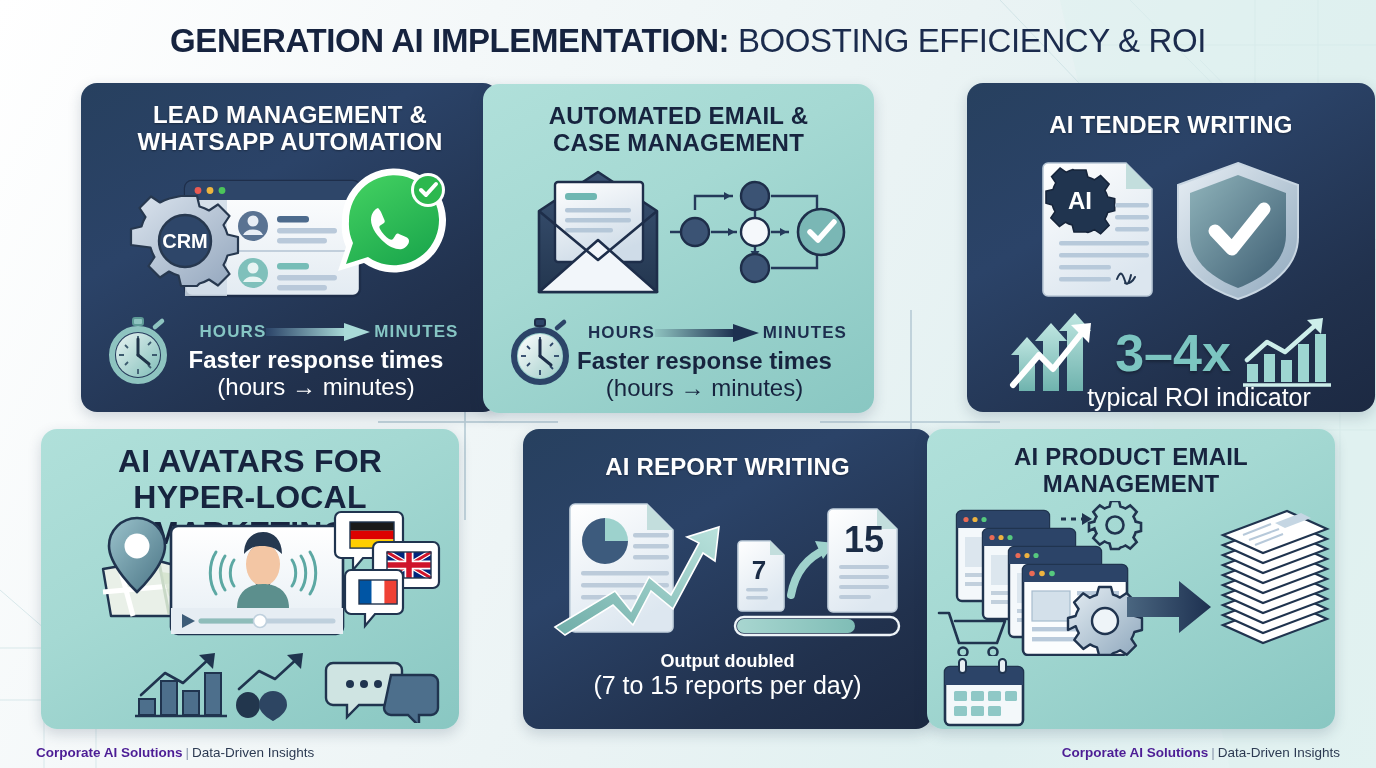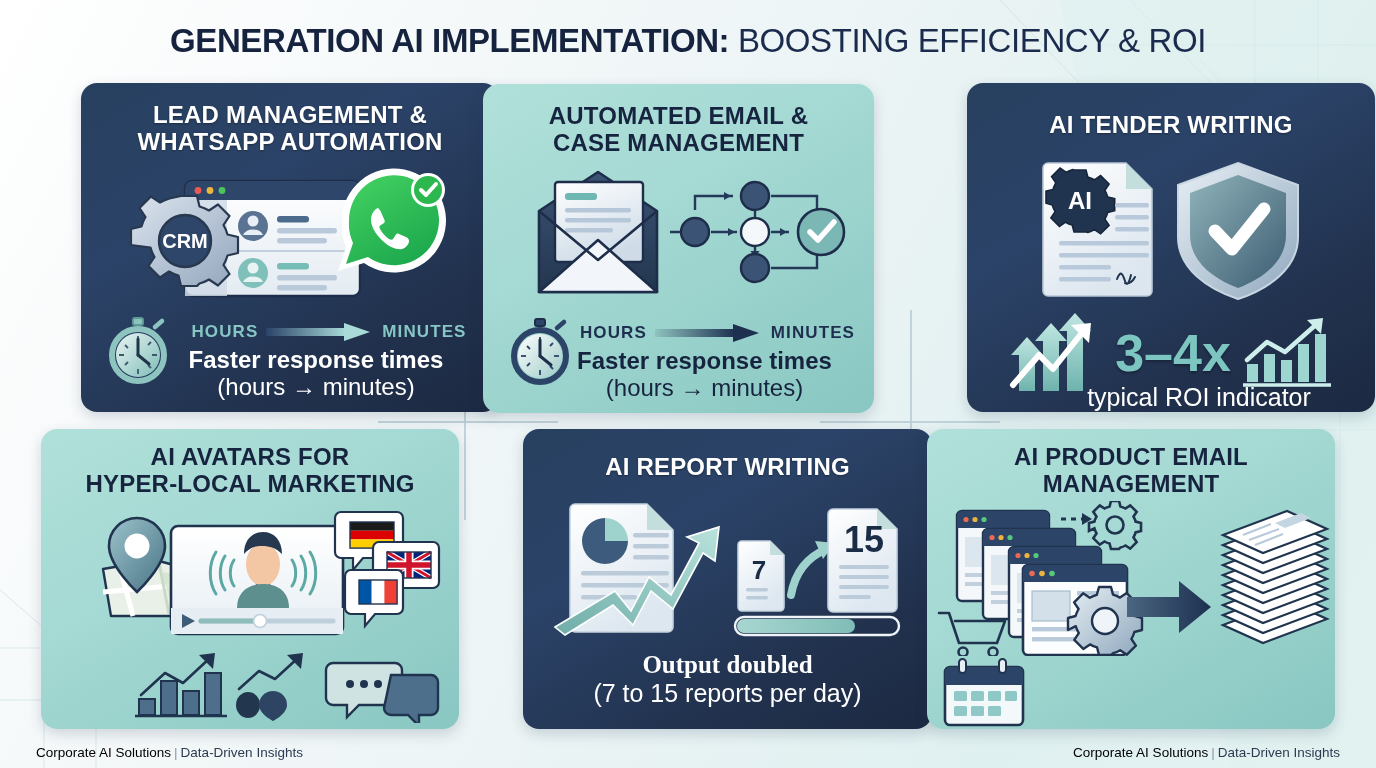--- a/index.html
+++ b/index.html
@@ -47,32 +47,32 @@
 
   .art { position:absolute; left:0; right:0; }
 
   .c-foot { position:absolute; left:0; right:0; text-align:center; }
   .foot-main { font-weight:bold; line-height:1.12; }
   .foot-sub  { font-weight:normal; line-height:1.12; }
   .card.dark .foot-main, .card.dark .foot-sub { color:#fff; }
   .card.teal .foot-main, .card.teal .foot-sub { color:#17243f; }
 
   
-  .hm-row { display:flex; align-items:center; justify-content:center; gap:8px; }
+  .hm-row { display:flex; align-items:center; justify-content:center; }
   .hm-label { font-weight:bold; font-size:17px; letter-spacing:1.1px; }
   .card.dark .hm-label { color:#86c6c4; }
   .card.teal .hm-label { color:#1d2e4f; }
 
   
   .divider { position:absolute; background:#b8cdd6; z-index:1; opacity:.85; }
 
   
   .footer { position:absolute; bottom:8px; left:0; width:1376px; height:26px; z-index:3; }
   .f-item { position:absolute; bottom:0; font-size:13.5px; white-space:nowrap; color:#2c3a52; }
-  .f-item b { color:#000000; font-weight:normal; }
+  .f-item b { color:#4c1d95; font-weight:bold; }
   .f-item .sep { color:#8a98ac; margin:0 3px; }
   .f-left  { left:36px; }
   .f-right { right:36px; }
 </style>
 </head>
 <body>
 
 <div class="deco">
   <svg viewBox="0 0 1376 768" preserveAspectRatio="none">
     <g stroke="#bfd9dd" stroke-width="1" fill="none" opacity="0.55">
@@ -404,21 +404,21 @@
           <path d="M66 4 L82 2 L80 18 Z" fill="#cdeeea"></path>
           <line x1="2" y1="69" x2="90" y2="69" stroke="#cdeeea" stroke-width="3.5"></line>
         </svg>
       </div>
       <div class="foot-sub" style="font-size:25px; margin-top:-12px; padding-left:56px;">typical ROI indicator</div>
     </div>
   </div>
 
   <div class="card teal" style="left:41px; top:347px; width:418px; height:300px;">
     <div class="c-head" style="top:14px;">
-      <div class="c-title" style="font-size:24px;text-align:center;">
+      <div class="c-title" style="font-size:32px;text-align:center;">
         <div>AI AVATARS FOR</div>
         <div>HYPER-LOCAL MARKETING</div>
       </div>
     </div>
 
     <div class="art" style="top:75px; height:145px;">
       <svg viewBox="0 0 418 145" style="width:418px;height:145px;display:block;">
         <defs>
           <linearGradient id="g-scr" x1="0" y1="0" x2="0" y2="1">
             <stop offset="0" stop-color="#ffffff"></stop>
@@ -592,21 +592,21 @@
         </g>
 
         <g>
           <rect x="212" y="118" width="164" height="18" rx="9" fill="none" stroke="#eef4f8" stroke-width="2.4"></rect>
           <rect x="214" y="120" width="118" height="14" rx="7" fill="url(#g-prog)"></rect>
         </g>
       </svg>
     </div>
 
     <div class="c-foot" style="top:222px;">
-      <div class="foot-main" style="font-size:25px;font-family:Liberation Serif, serif;">Output doubled</div>
+      <div class="foot-main" style="font-size:18px;">Output doubled</div>
       <div class="foot-sub" style="font-size:25px;">(7 to 15 reports per day)</div>
     </div>
   </div>
 
   <div class="card teal" style="left:927px; top:347px; width:408px; height:300px;">
     <div class="c-head" style="top:14px;">
       <div class="c-title" style="font-size:24px;">
         <div>AI PRODUCT EMAIL</div>
         <div>MANAGEMENT</div>
       </div>

